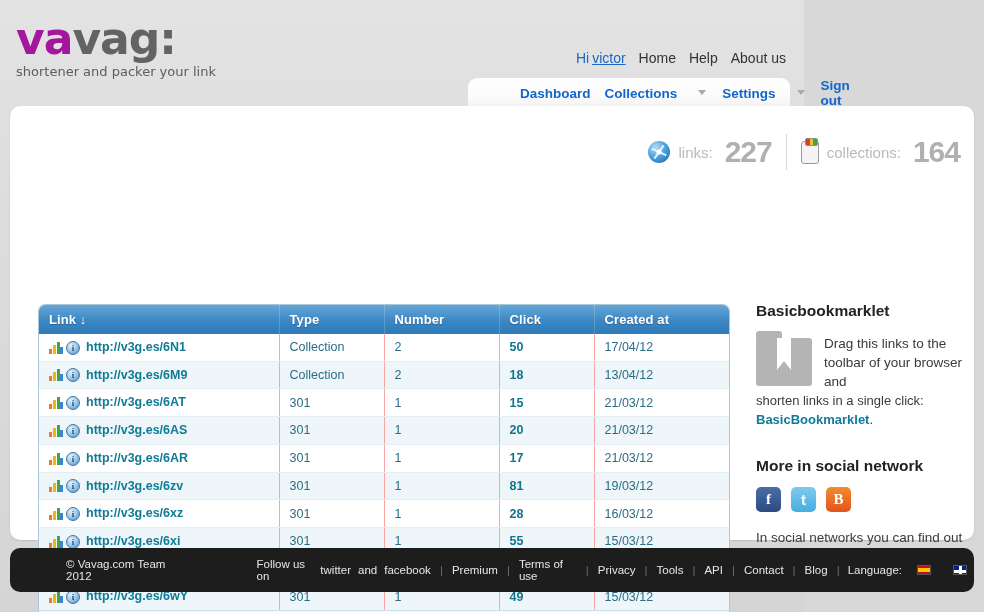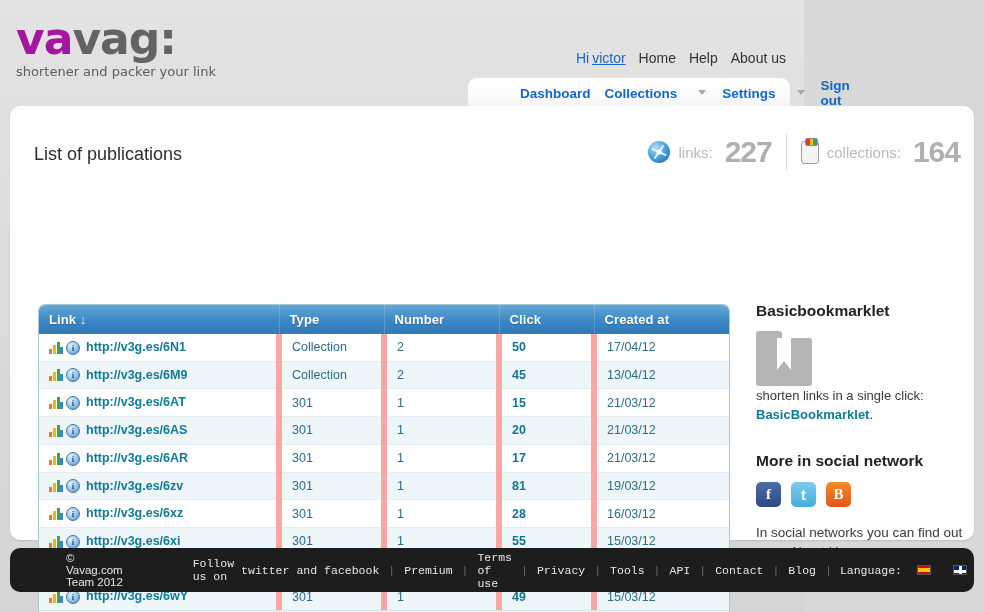--- a/index.html
+++ b/index.html
@@ -99,21 +99,21 @@
   thead th {
     background: linear-gradient(180deg,#66a6d8 0%, #3b87c4 55%, #2f7ab8 100%);
     color:#ffffff; font-size:13px; font-weight:bold; text-align:left;
     padding:7px 0 7px 10px; letter-spacing:.1px;
     text-shadow: 0 1px 1px rgba(0,0,0,.25);
     border-right:1px solid rgba(255,255,255,.18);
   }
   thead th:last-child { border-right:none; }
   tbody td {
     font-size:12.5px; color:#2a6d86; padding:6px 0 6px 10px;
-    border-bottom:1px solid #e3eef3; border-right:6px solid #fca5a5;
+    border-bottom:1px solid #e3eef3; border-right:1px solid #fca5a5;
     height:27px; vertical-align:middle;
   }
   tbody td:last-child { border-right:none; }
   tbody tr:nth-child(even) td { background:#eef6f9; }
   tbody tr:nth-child(odd) td { background:#ffffff; }
   tbody tr:last-child td { border-bottom:none; }
   .linkcell { white-space:nowrap; }
   .linkcell a { color:#0f7b96; font-weight:bold; font-size:12.5px; text-decoration:none; margin-left:6px;}
   .clickcell { font-weight:bold; color:#14748f; }
 
@@ -161,21 +161,21 @@
   .sq.bl { background: linear-gradient(180deg,#f38b2b 0%, #e2551d 100%); font-family:"Liberation Serif",serif;}
   .social-txt { margin-top:16px; font-size:13.5px; color:#3a3a3a; line-height:19px; }
 
   
   .footer {
     position:absolute; left:10px; top:548px; width:964px; height:44px;
     background:#1d1d1d; border-radius:10px;
     display:flex; align-items:center; color:#e6e6e6; font-size:11.5px;
   }
   .footer .copy { margin-left:56px; }
-  .footer .flinks { margin-left:65px; display:flex; align-items:center; gap:0;font-family:Liberation Mono, monospace; }
+  .footer .flinks { margin-left:65px; display:flex; align-items:center; gap:0; }
   .footer .flinks a { color:#e6e6e6; text-decoration:none; margin:0 7px; }
   .footer .flinks .sep { color:#6a6a6a; margin:0 2px; }
   .footer .lang { margin-left:6px; display:flex; align-items:center; gap:8px;}
   .flag { width:14px; height:10px; display:inline-block; border:1px solid #555; }
   .flag.es { background: linear-gradient(180deg,#c60b1e 0%, #c60b1e 25%, #ffc400 25%, #ffc400 75%, #c60b1e 75%, #c60b1e 100%); }
   .flag.uk { background:#00247d; position:relative; overflow:hidden; }
   .flag.uk:before { content:""; position:absolute; left:5px; top:-2px; width:3px; height:14px; background:#fff;}
   .flag.uk:after { content:""; position:absolute; left:-1px; top:3.5px; width:17px; height:3px; background:#fff;}
 </style>
 </head>
@@ -200,21 +200,20 @@
         <span class="caret"></span>
       <a href="#">Settings</a>
       <span class="vbar"></span>
         <span class="caret"></span>
       <a href="#">Sign out</a>
     </div>
   </div>
 
   <div class="panel">
 
-    <div class="panel-title">List of publications</div>
 
     <div class="stats">
       <div class="stat">
         <span class="net-icon">
             <span class="net-core"></span>
           </span>
         <span class="lbl">links:</span>
         <span class="num">227</span>
       </div>
       <div class="stat-div"></div>
@@ -241,21 +240,21 @@
               <td class="linkcell"><span class="ico-chart"><i></i><i></i><i></i><i></i></span><span class="ico-info">i</span><a href="#">http://v3g.es/6N1</a></td>
               <td>Collection</td>
               <td>2</td>
               <td class="clickcell">50</td>
               <td>17/04/12</td>
             </tr>
             <tr>
               <td class="linkcell"><span class="ico-chart"><i></i><i></i><i></i><i></i></span><span class="ico-info">i</span><a href="#">http://v3g.es/6M9</a></td>
               <td>Collection</td>
               <td>2</td>
-              <td class="clickcell">45</td>
+              <td class="clickcell">18</td>
               <td>13/04/12</td>
             </tr>
             <tr>
               <td class="linkcell"><span class="ico-chart"><i></i><i></i><i></i><i></i></span><span class="ico-info">i</span><a href="#">http://v3g.es/6AT</a></td>
               <td>301</td>
               <td>1</td>
               <td class="clickcell">15</td>
               <td>21/03/12</td>
             </tr>
             <tr>
@@ -311,20 +310,21 @@
       </table>
       <div class="pager" id="pager"></div>
     </div>
 
     <div class="side">
       <h3>Basicbookmarklet</h3>
       <div class="bm-row">
         <div class="folder">
             <span class="mark"></span>
           </div>
+        <div class="bm-text">Drag this links to the toolbar of your browser and</div>
       </div>
       <div class="bm-tail"><span>shorten links in a single click: </span><a href="#">BasicBookmarklet</a><span>.</span></div>
 
       <div class="social-h">More in social network</div>
       <div class="social">
         <a class="sq fb" href="#">f</a>
         <a class="sq tw" href="#">t</a>
         <a class="sq bl" href="#">B</a>
       </div>
       <div class="social-txt">In social networks you can find out more About Us</div>

